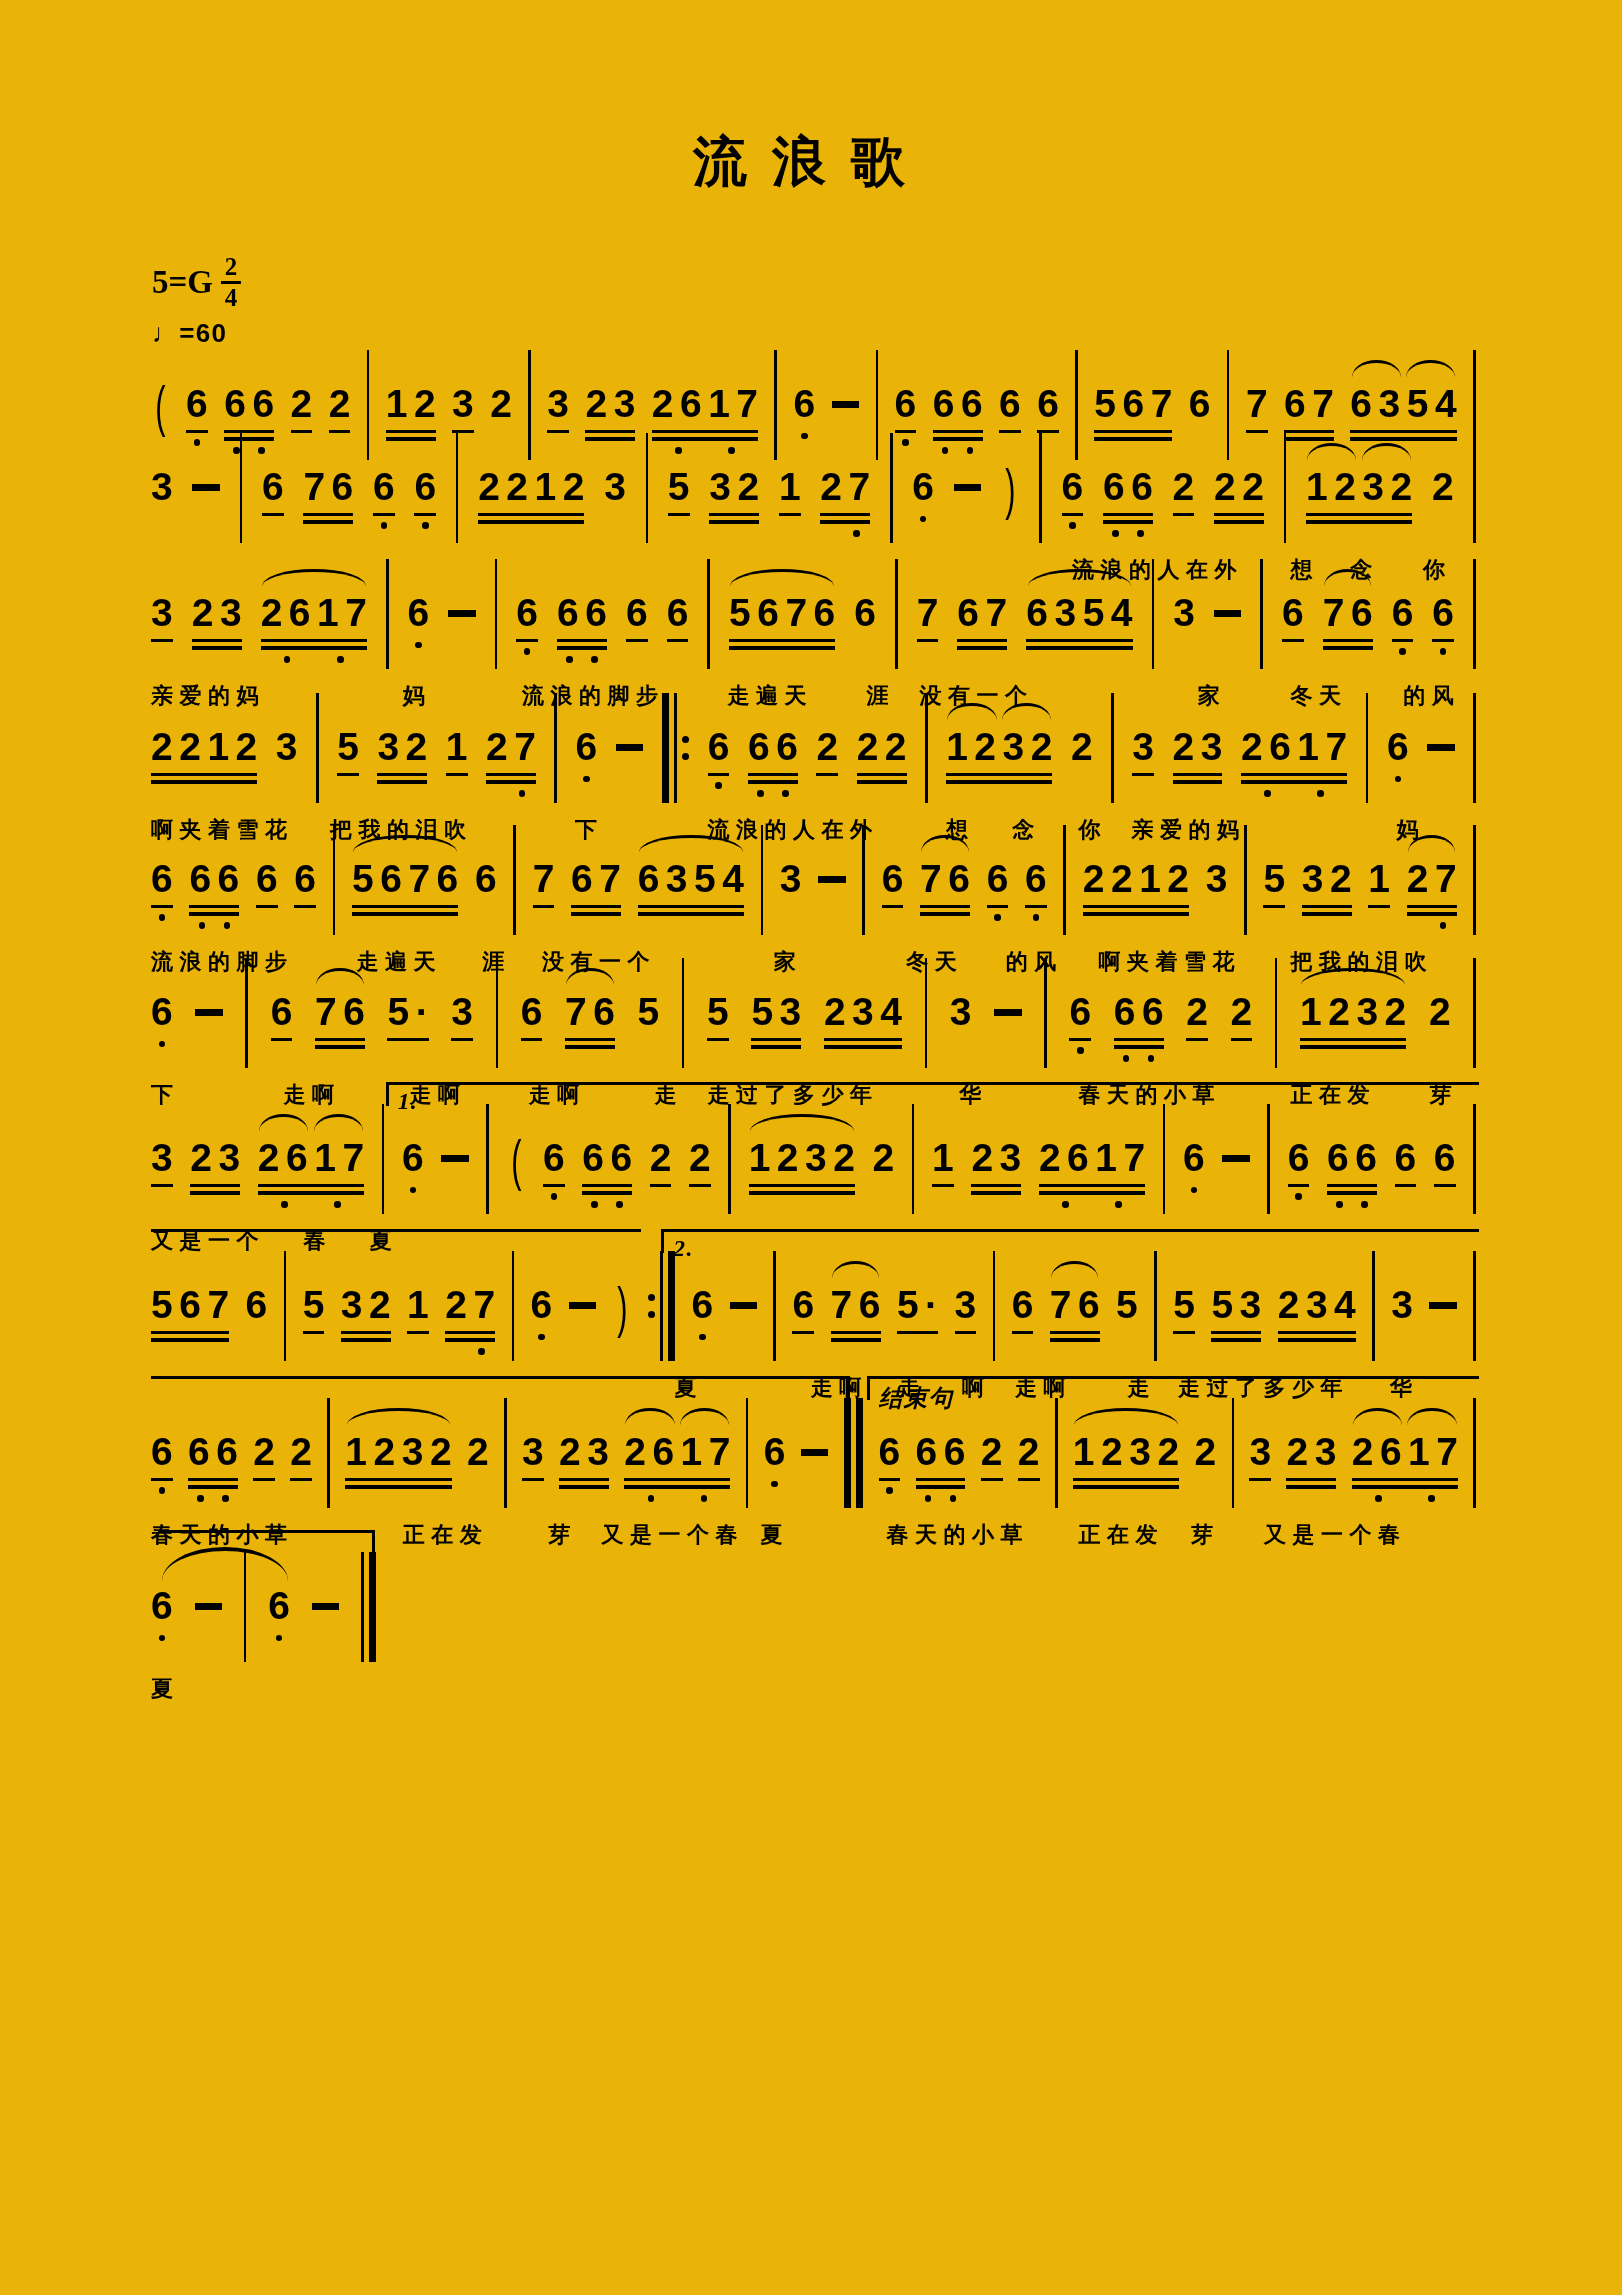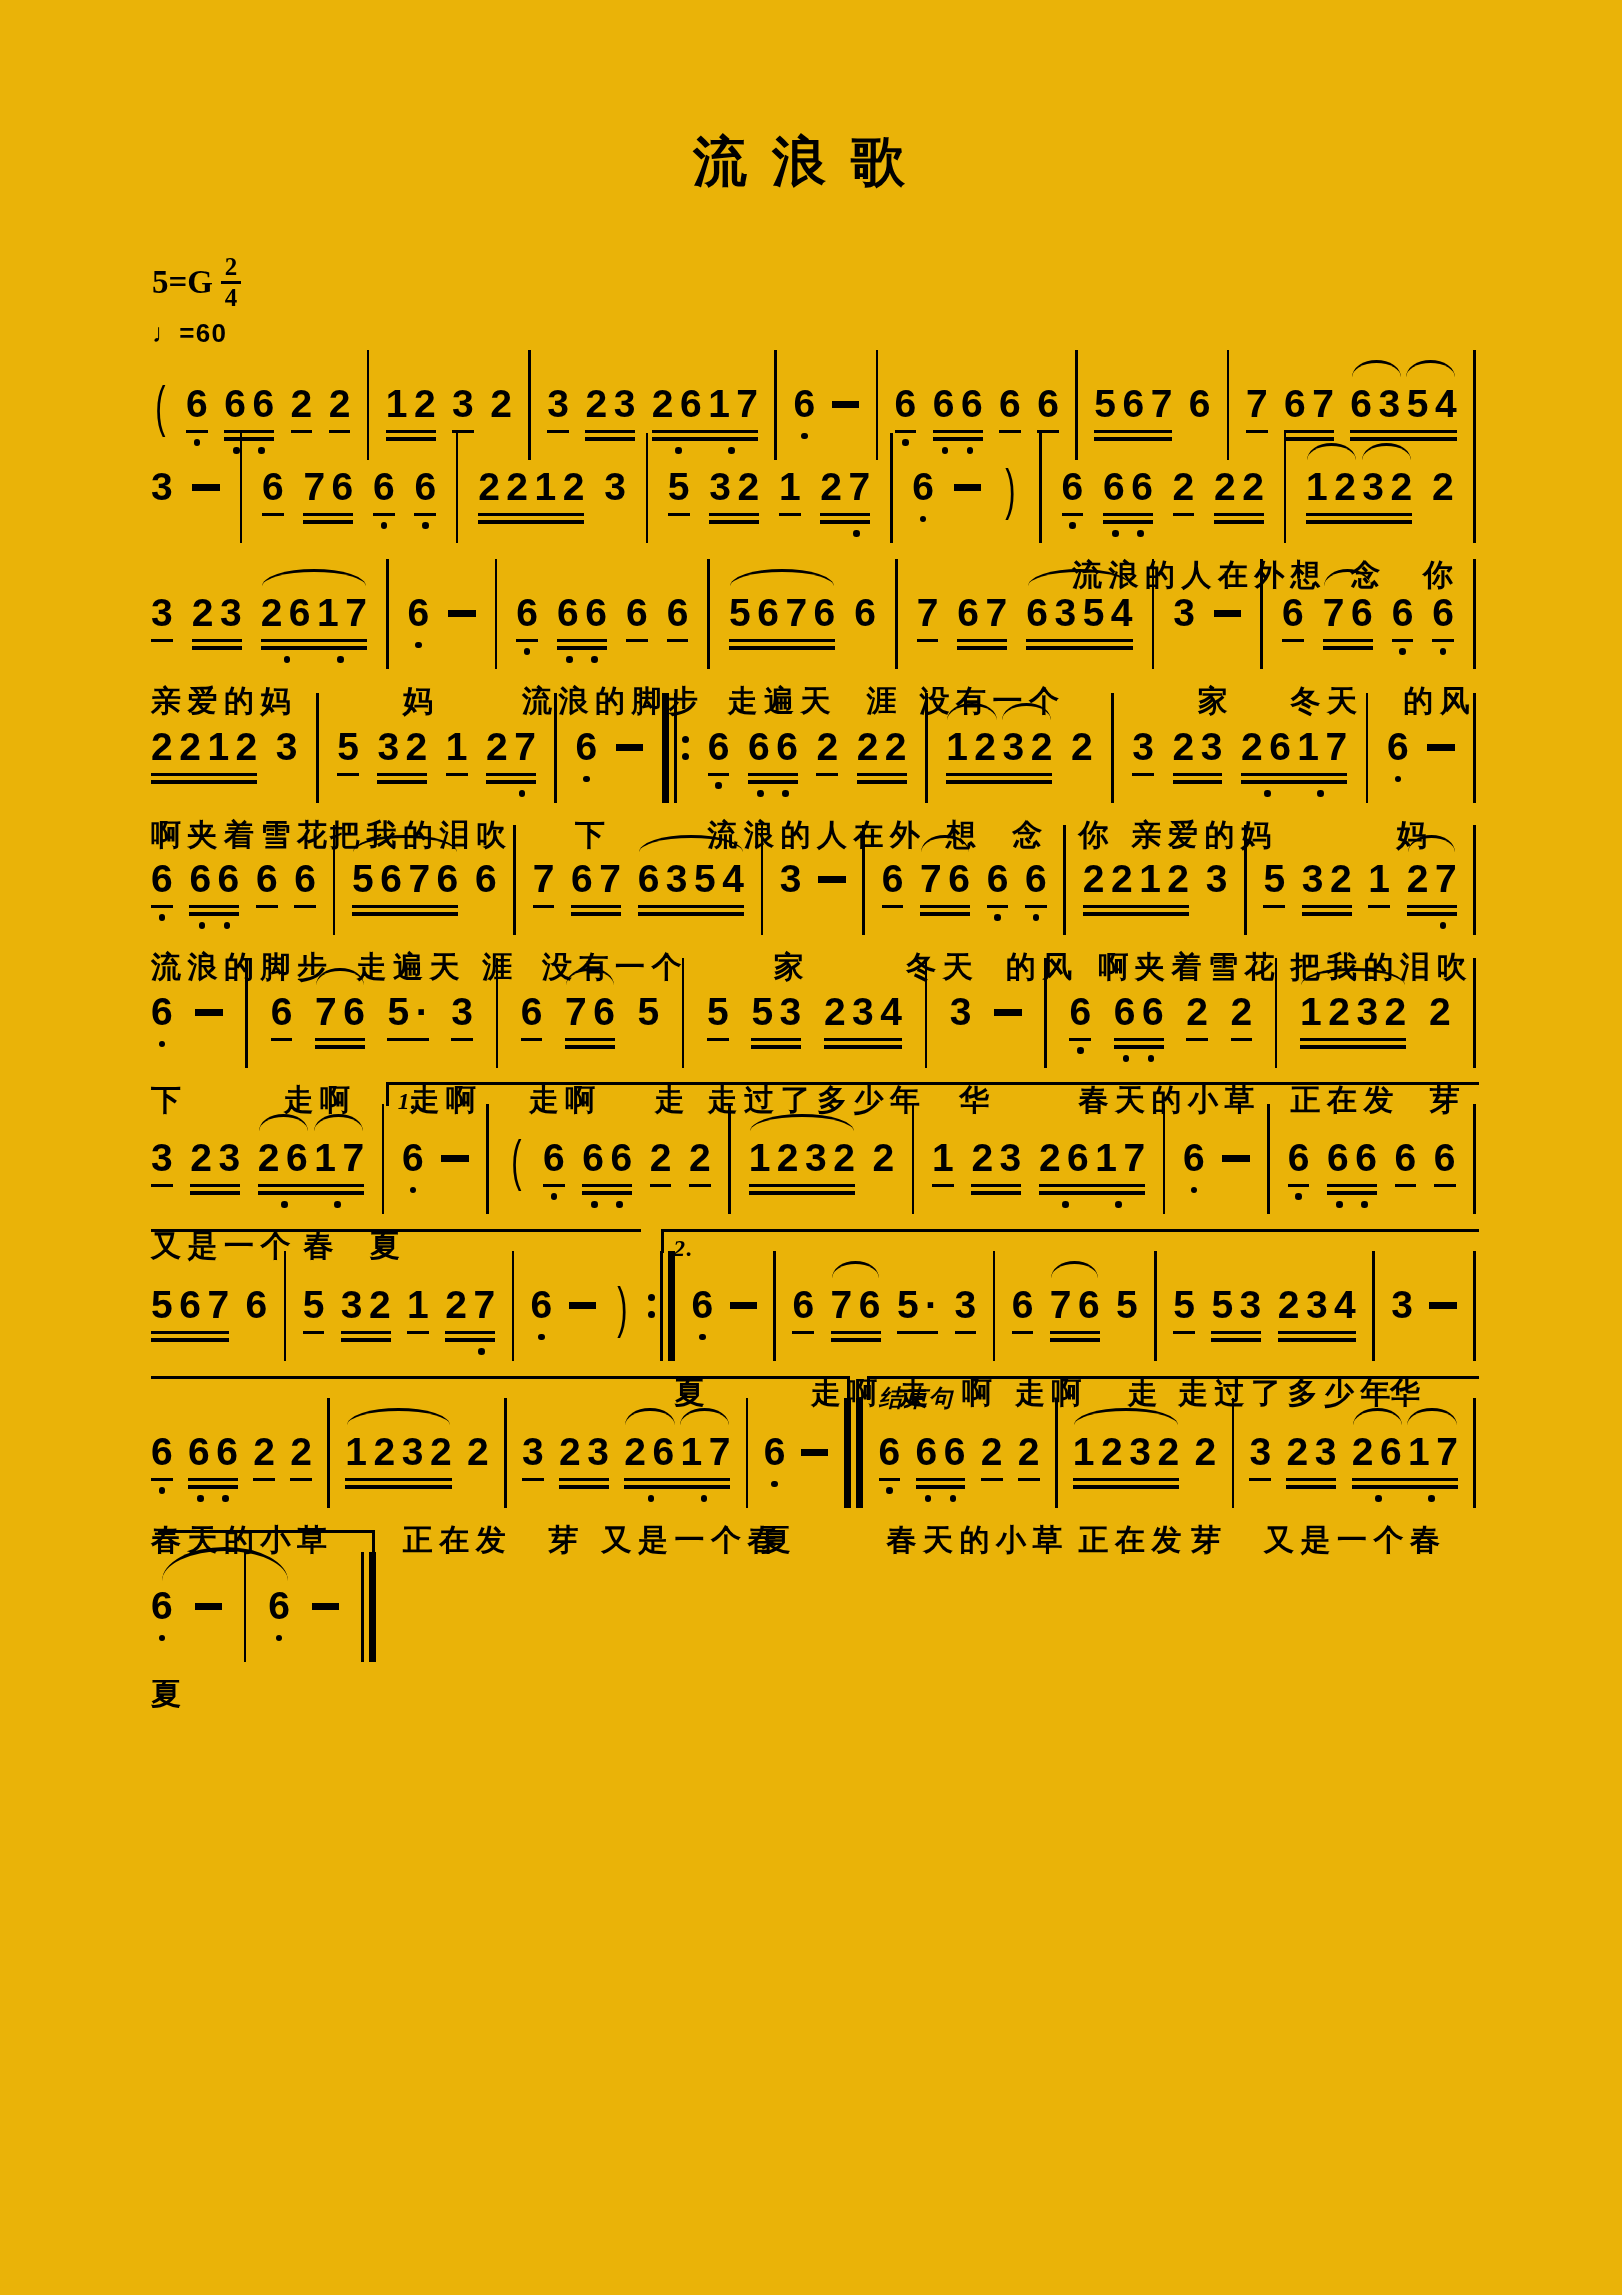--- a/index.html
+++ b/index.html
@@ -33,21 +33,21 @@
   .dash{width:27.5px;height:6.5px;background:#000;margin-top:21px;}
   .bar{width:2.6px;height:110px;background:#000;margin-top:-30px;}
   .paren{font-size:56px;line-height:52px;font-weight:400;transform:scaleX(.55);}
   .bargrp{display:flex;align-items:center;gap:5.2px;height:110px;margin-top:-30px;}
   .thick{width:7.2px;height:110px;background:#000;}
   .thin{width:2.6px;height:110px;background:#000;}
   .colon{display:flex;flex-direction:column;gap:10.5px;}
   .colon i{width:7.2px;height:7.2px;background:#000;border-radius:50%;}
   .lyrics{position:relative;height:41px;margin-top:11.8px;
           font-family:"Liberation Serif","DejaVu Serif",serif;
-          font-size:30px;font-weight:bold;letter-spacing:6.5px;}
+          font-size:22px;font-weight:bold;letter-spacing:6.5px;}
   .lyr{position:absolute;top:0;white-space:nowrap;}
   .brk{position:absolute;top:-52px;height:21px;border-top:3.3px solid #000;}
   .brk.cl{border-left:3.3px solid #000;}
   .brk.cr{border-right:3.3px solid #000;}
   .brklabel{position:absolute;left:9.2px;top:2.6px;font-style:italic;font-weight:bold;
             font-family:"Liberation Serif","DejaVu Serif",serif;font-size:23.6px;letter-spacing:1.3px;white-space:nowrap;}
   .tie{position:absolute;top:-35px;height:30px;border-top:4.6px solid #000;
        border-radius:50% 50% 0 0 / 100% 100% 0 0;}
 </style>
 </head>

